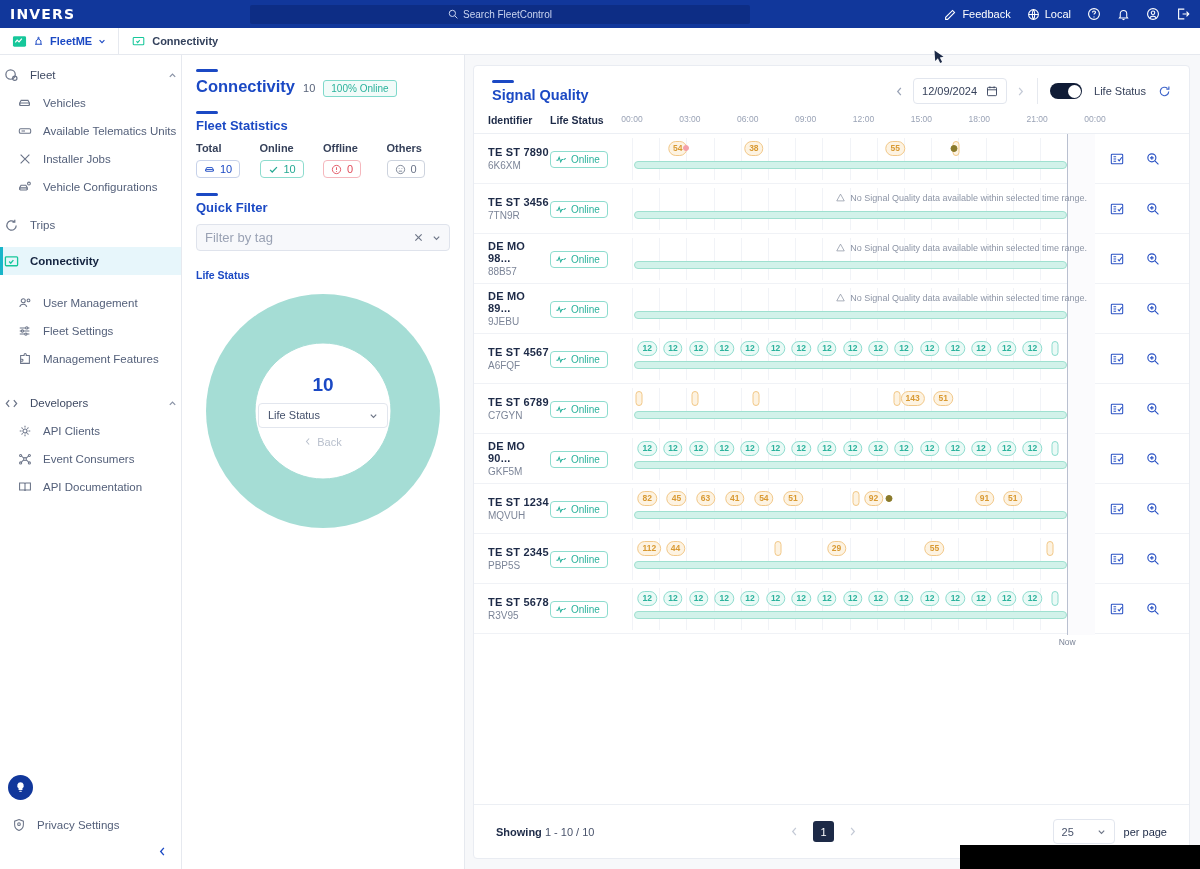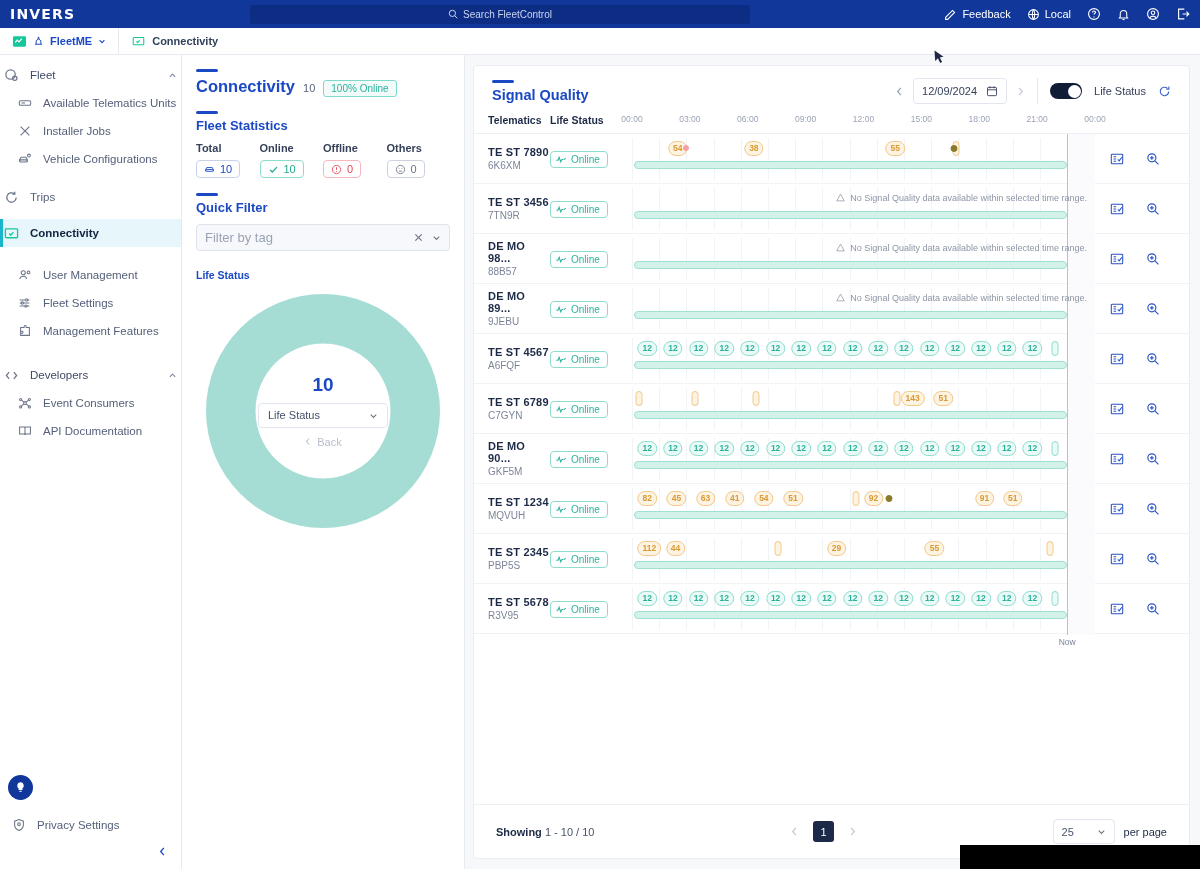--- a/index.html
+++ b/index.html
@@ -366,20 +366,29 @@
           <span>Fleet</span>
           <span class="chev ico">
             <svg width="9" height="9" viewBox="0 0 10 10" fill="none" stroke="#8a93a6" stroke-width="1.4">
                 <path d="M2 6.5l3-3 3 3"></path>
               </svg>
           </span>
         </div>
         <div class="nav-item sub">
           <span class="ico">
             <svg width="14" height="14" viewBox="0 0 16 16" fill="none" stroke="#6b7488" stroke-width="1.2">
+                <path d="M2 10.5V8l1.6-3h7.8L13 8v2.5"></path>
+                <rect x="2" y="8" width="11" height="2.8" rx=".8"></rect>
+              </svg>
+          </span>
+          <span>Vehicles</span>
+        </div>
+        <div class="nav-item sub">
+          <span class="ico">
+            <svg width="14" height="14" viewBox="0 0 16 16" fill="none" stroke="#6b7488" stroke-width="1.2">
                 <rect x="1.5" y="5.5" width="13" height="5" rx="1.5"></rect>
                 <path d="M4 8h4"></path>
               </svg>
           </span>
           <span>Available Telematics Units</span>
         </div>
         <div class="nav-item sub">
           <span class="ico">
             <svg width="14" height="14" viewBox="0 0 16 16" fill="none" stroke="#6b7488" stroke-width="1.3">
                 <path d="M3 3l10 10M13 3L3 13"></path>
@@ -462,20 +471,29 @@
             <svg width="15" height="15" viewBox="0 0 16 16" fill="none" stroke="#6b7488" stroke-width="1.3">
                 <path d="M5.5 4.5L2.5 8l3 3.5M10.5 4.5L13.5 8l-3 3.5"></path>
               </svg>
           </span>
           <span>Developers</span>
           <span class="chev ico">
             <svg width="9" height="9" viewBox="0 0 10 10" fill="none" stroke="#8a93a6" stroke-width="1.4">
                 <path d="M2 6.5l3-3 3 3"></path>
               </svg>
           </span>
+        </div>
+        <div class="nav-item sub">
+          <span class="ico">
+            <svg width="14" height="14" viewBox="0 0 16 16" fill="none" stroke="#6b7488" stroke-width="1.2">
+                <circle cx="8" cy="8" r="2.3"></circle>
+                <path d="M8 2v2M8 12v2M2 8h2M12 8h2M4 4l1.4 1.4M10.6 10.6L12 12M12 4l-1.4 1.4M5.4 10.6L4 12"></path>
+              </svg>
+          </span>
+          <span>API Clients</span>
         </div>
         <div class="nav-item sub">
           <span class="ico">
             <svg width="14" height="14" viewBox="0 0 16 16" fill="none" stroke="#6b7488" stroke-width="1.2">
                 <circle cx="8" cy="8" r="1.6"></circle>
                 <circle cx="3" cy="4" r="1.2"></circle>
                 <circle cx="13" cy="4" r="1.2"></circle>
                 <circle cx="3" cy="12.5" r="1.2"></circle>
                 <circle cx="13" cy="12.5" r="1.2"></circle>
                 <path d="M6.7 7L4 4.8M9.3 7L12 4.8M6.7 9L4 11.4M9.3 9L12 11.4"></path>
@@ -673,21 +691,21 @@
           <span class="refresh ico">
             <svg width="13" height="13" viewBox="0 0 16 16" fill="none" stroke="#3d63c9" stroke-width="1.4">
                 <path d="M13.2 8a5.2 5.2 0 11-1.6-3.8"></path>
                 <path d="M13.4 1.9v3.1h-3.1"></path>
               </svg>
           </span>
         </div>
       </div>
 
       <div class="thead">
-        <div class="th th-id">Telematics</div>
+        <div class="th th-id">Identifier</div>
         <div class="th th-ls">Life Status</div>
         <div class="timehdr">
             <span style="left: 0%;">00:00</span>
             <span style="left: 12.5%;">03:00</span>
             <span style="left: 25%;">06:00</span>
             <span style="left: 37.5%;">09:00</span>
             <span style="left: 50%;">12:00</span>
             <span style="left: 62.5%;">15:00</span>
             <span style="left: 75%;">18:00</span>
             <span style="left: 87.5%;">21:00</span>

